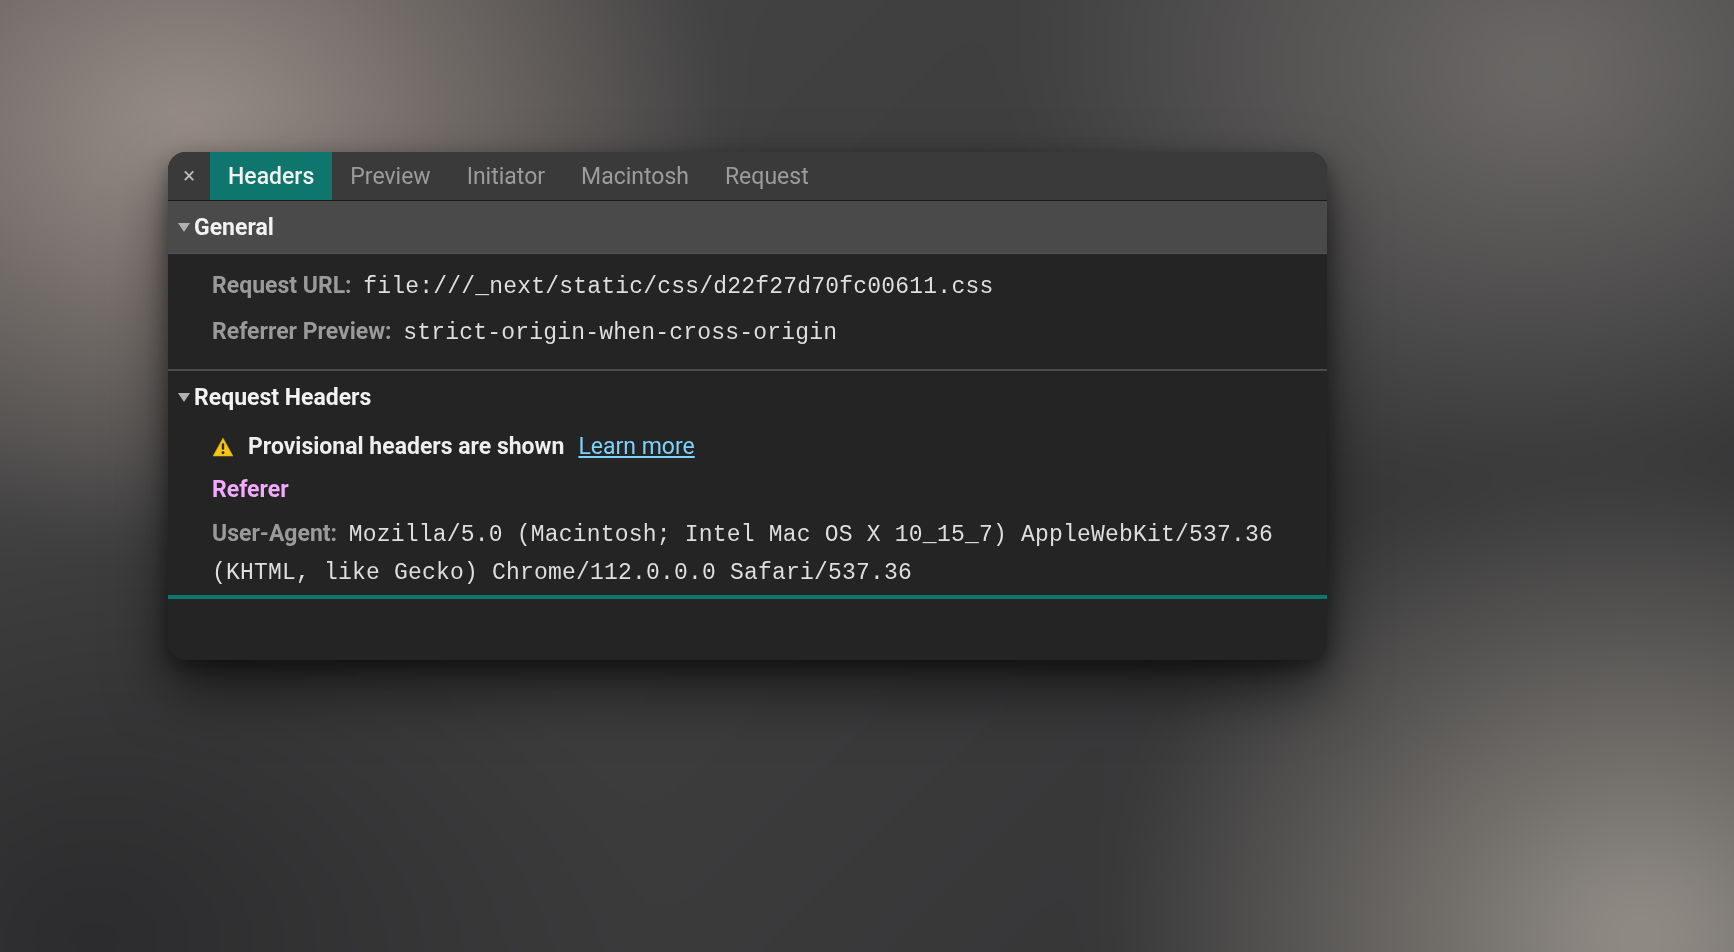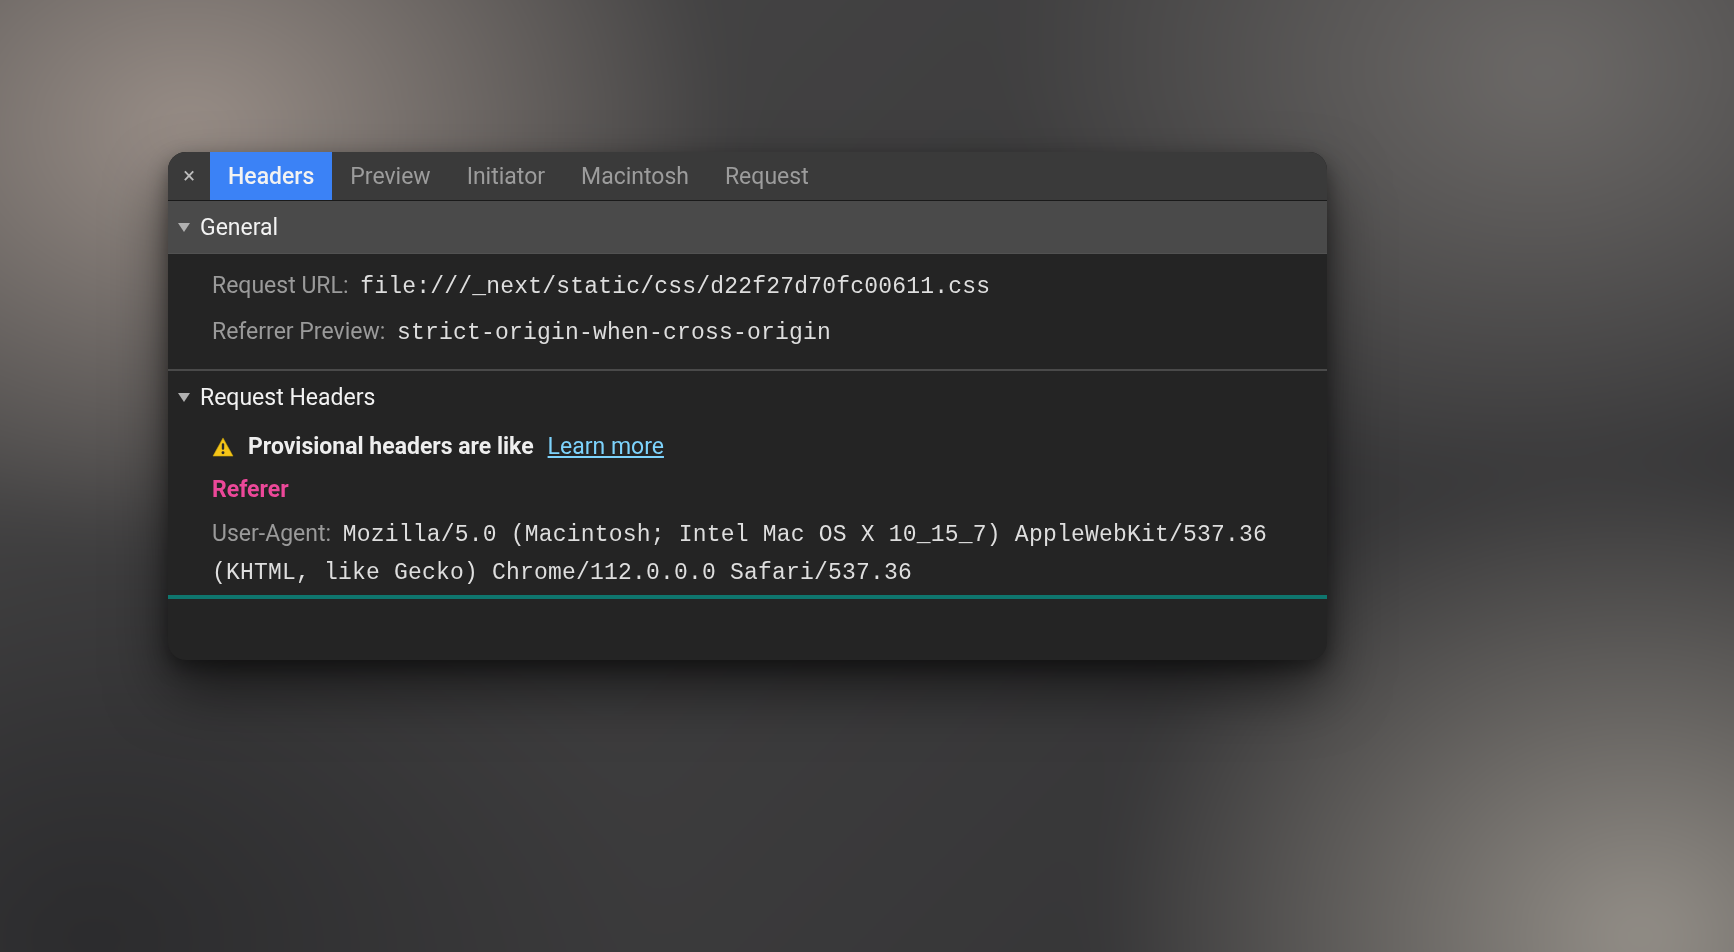--- a/index.html
+++ b/index.html
@@ -67,35 +67,34 @@
   }
   .tab {
     padding: 0 18px;
     display: flex;
     align-items: center;
     color: #9c9c9c;
     cursor: pointer;
     white-space: nowrap;
   }
   .tab.active {
-    background: #3b82f6;
+    background: #0f766e;
     color: #f2f2f2;
     font-weight: 500;
     text-align: center;
   }
 
   
   .section-header {
     display: flex;
     align-items: center;
-    gap: 6px;
     height: 52px;
     padding: 0 10px 0 8px;
     font-size: 23px;
-    font-weight: 400;
+    font-weight: 700;
     color: #f2f2f2;
     cursor: pointer;
   }
   .section-general {
     background: #4a4a4a;
     border-bottom: 1px solid #525252;
   }
   .section-request {
     background: transparent;
     border-top: 1px solid #4a4a4a;
@@ -115,21 +114,21 @@
   }
   .kv {
     display: block;
     padding: 4px 20px 4px 44px;
     font-size: 23px;
     line-height: 1.55;
     overflow-wrap: anywhere;
   }
   .kv .key {
     color: #9a9a9a;
-    font-weight: 400;
+    font-weight: 700;
   }
   .kv .val {
     font-family: ui-monospace, SFMono-Regular, Menlo, Consolas, "Liberation Mono", monospace;
     color: #dedede;
     font-weight: 400;
     margin-left: 6px;
     letter-spacing: 0.2px;
   }
 
   .notice-row {
@@ -155,21 +154,21 @@
     height: 20px;
     flex: 0 0 auto;
   }
 
   .header-row {
     padding: 4px 20px 4px 44px;
     font-size: 23px;
     line-height: 1.55;
   }
   .header-row .key-only {
-    color: #ec4899;
+    color: #f0abfc;
     font-weight: 700;
   }
 
   .general-block {
     border-bottom: 1px solid #4a4a4a;
   }
   .request-block {
     border-bottom: 4px solid #0f766e;
   }
 </style>
@@ -213,21 +212,21 @@
       <span class="disclosure"></span>
       <span>Request Headers</span>
     </div>
 
     <div class="notice-row">
       <svg class="warn-icon" viewBox="0 0 24 22">
         <path d="M12 1 L23 21 L1 21 Z" fill="#f5c518" stroke="#caa20a" stroke-width="0.6"></path>
         <rect x="10.7" y="7" width="2.6" height="7" rx="1.2" fill="#2b2b2b"></rect>
         <circle cx="12" cy="17.3" r="1.6" fill="#2b2b2b"></circle>
       </svg>
-      <span class="notice-text">Provisional headers are like</span>
+      <span class="notice-text">Provisional headers are shown</span>
       <a class="learn-link">Learn more</a>
     </div>
 
     <div class="header-row">
       <span class="key-only">Referer</span>
     </div>
 
     <div class="kv">
       <span class="key">User-Agent:</span>
       <span class="val">Mozilla/5.0 (Macintosh; Intel Mac OS X 10_15_7) AppleWebKit/537.36 (KHTML, like Gecko) Chrome/112.0.0.0 Safari/537.36</span>

